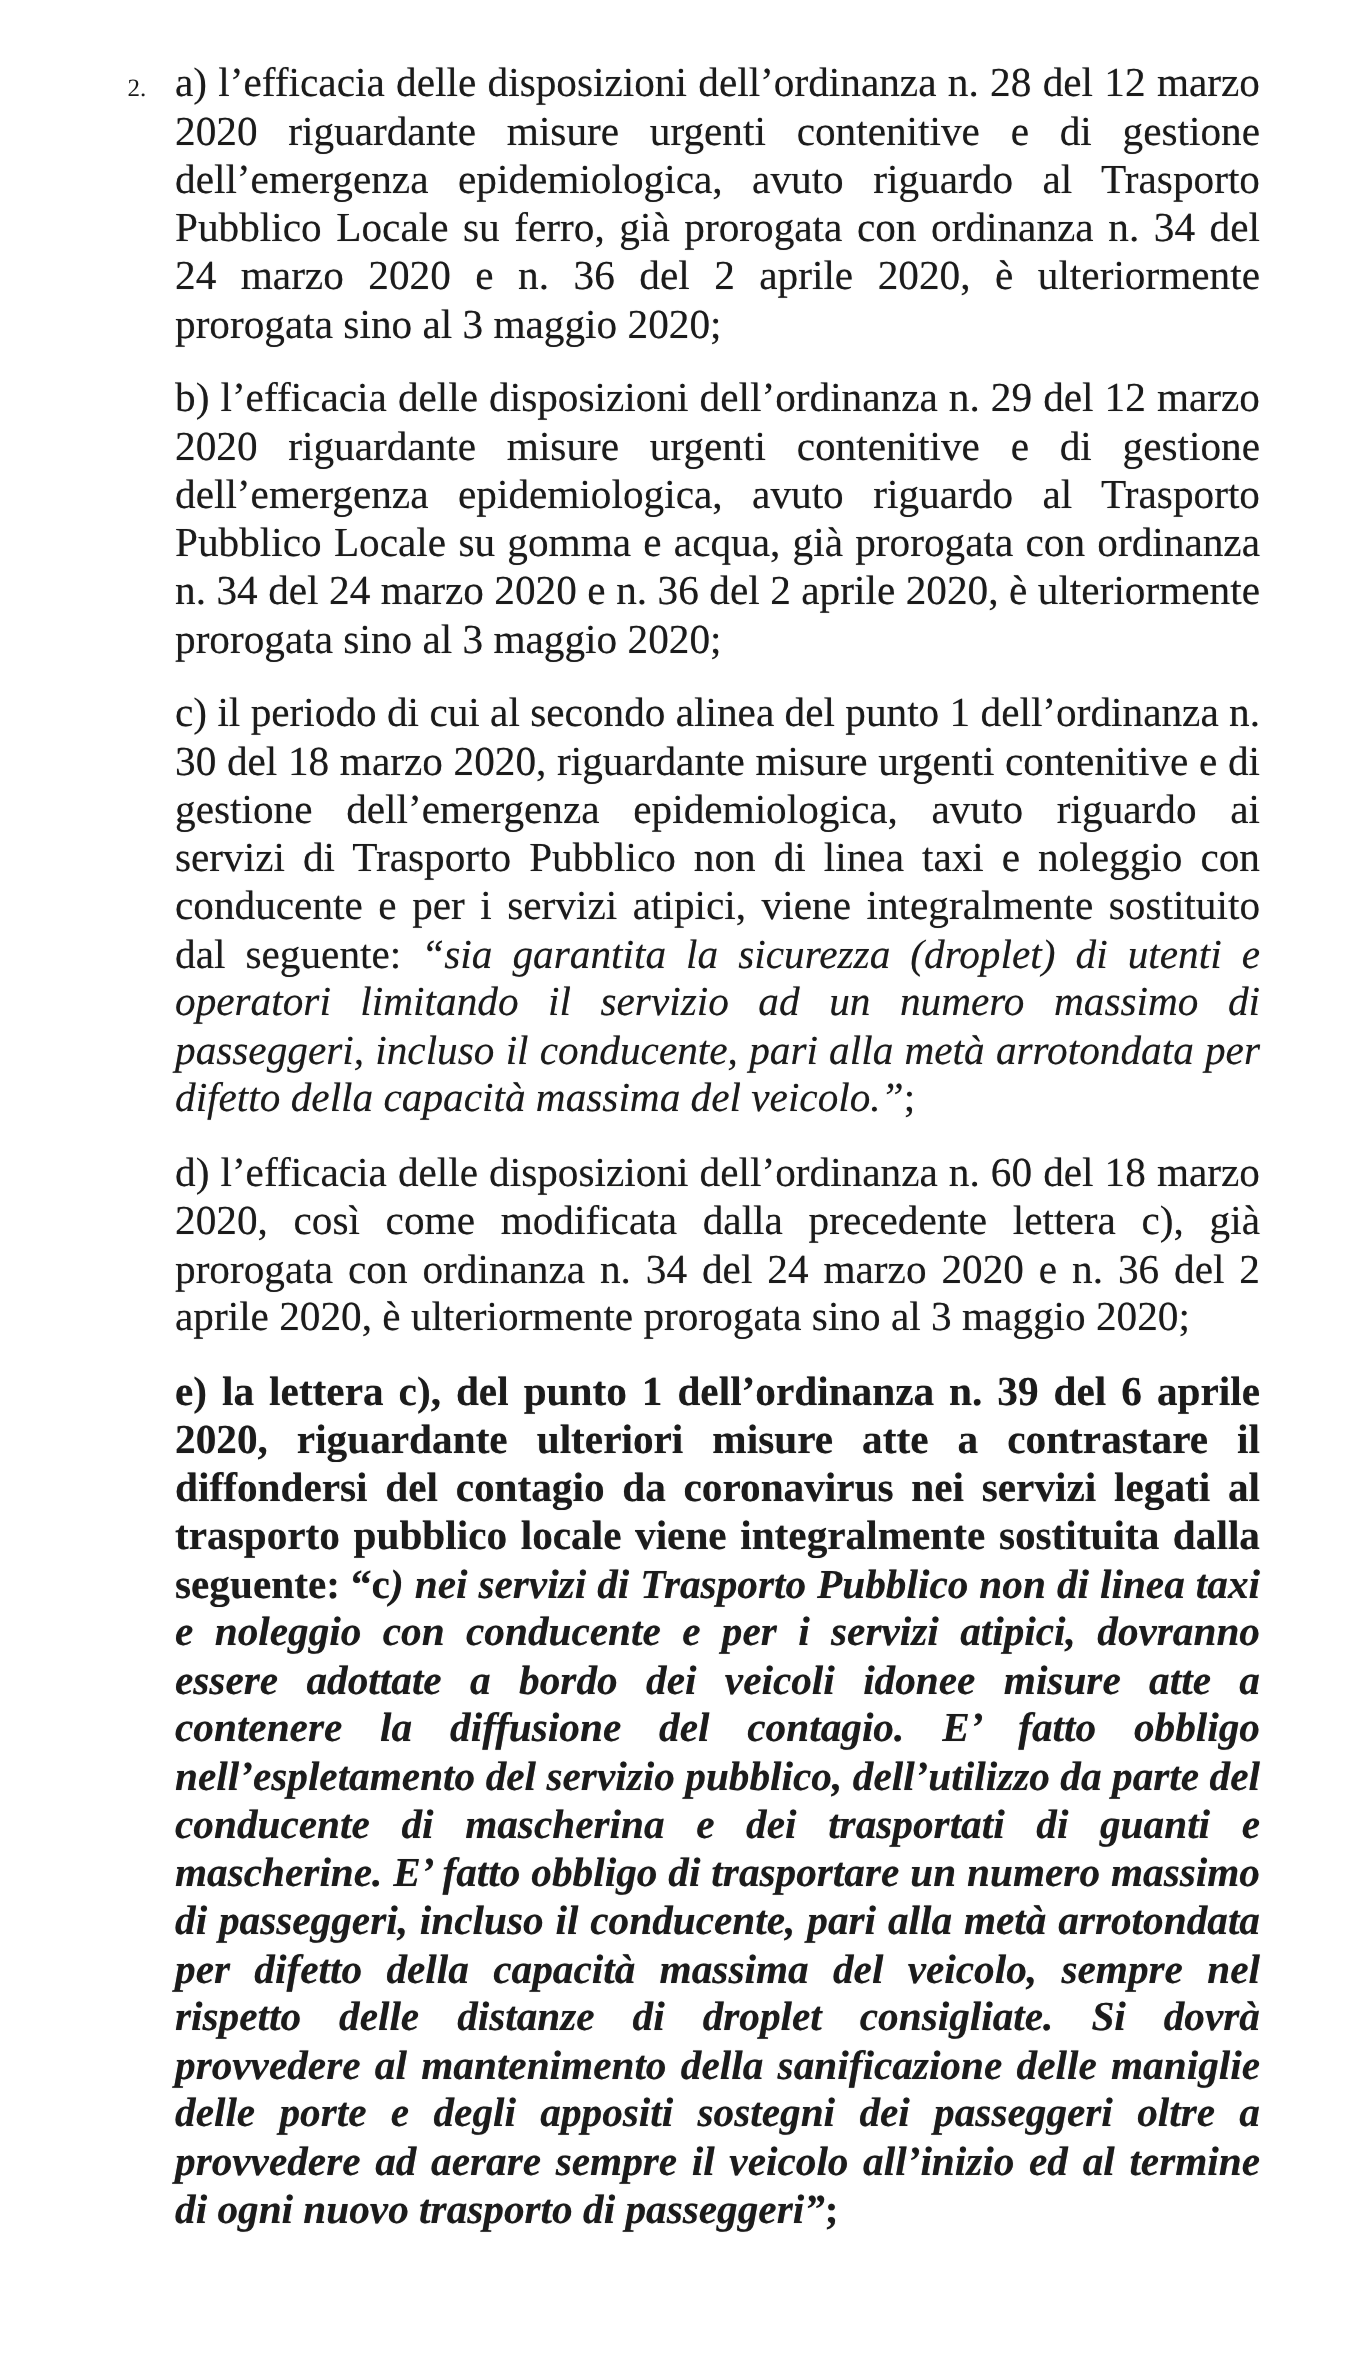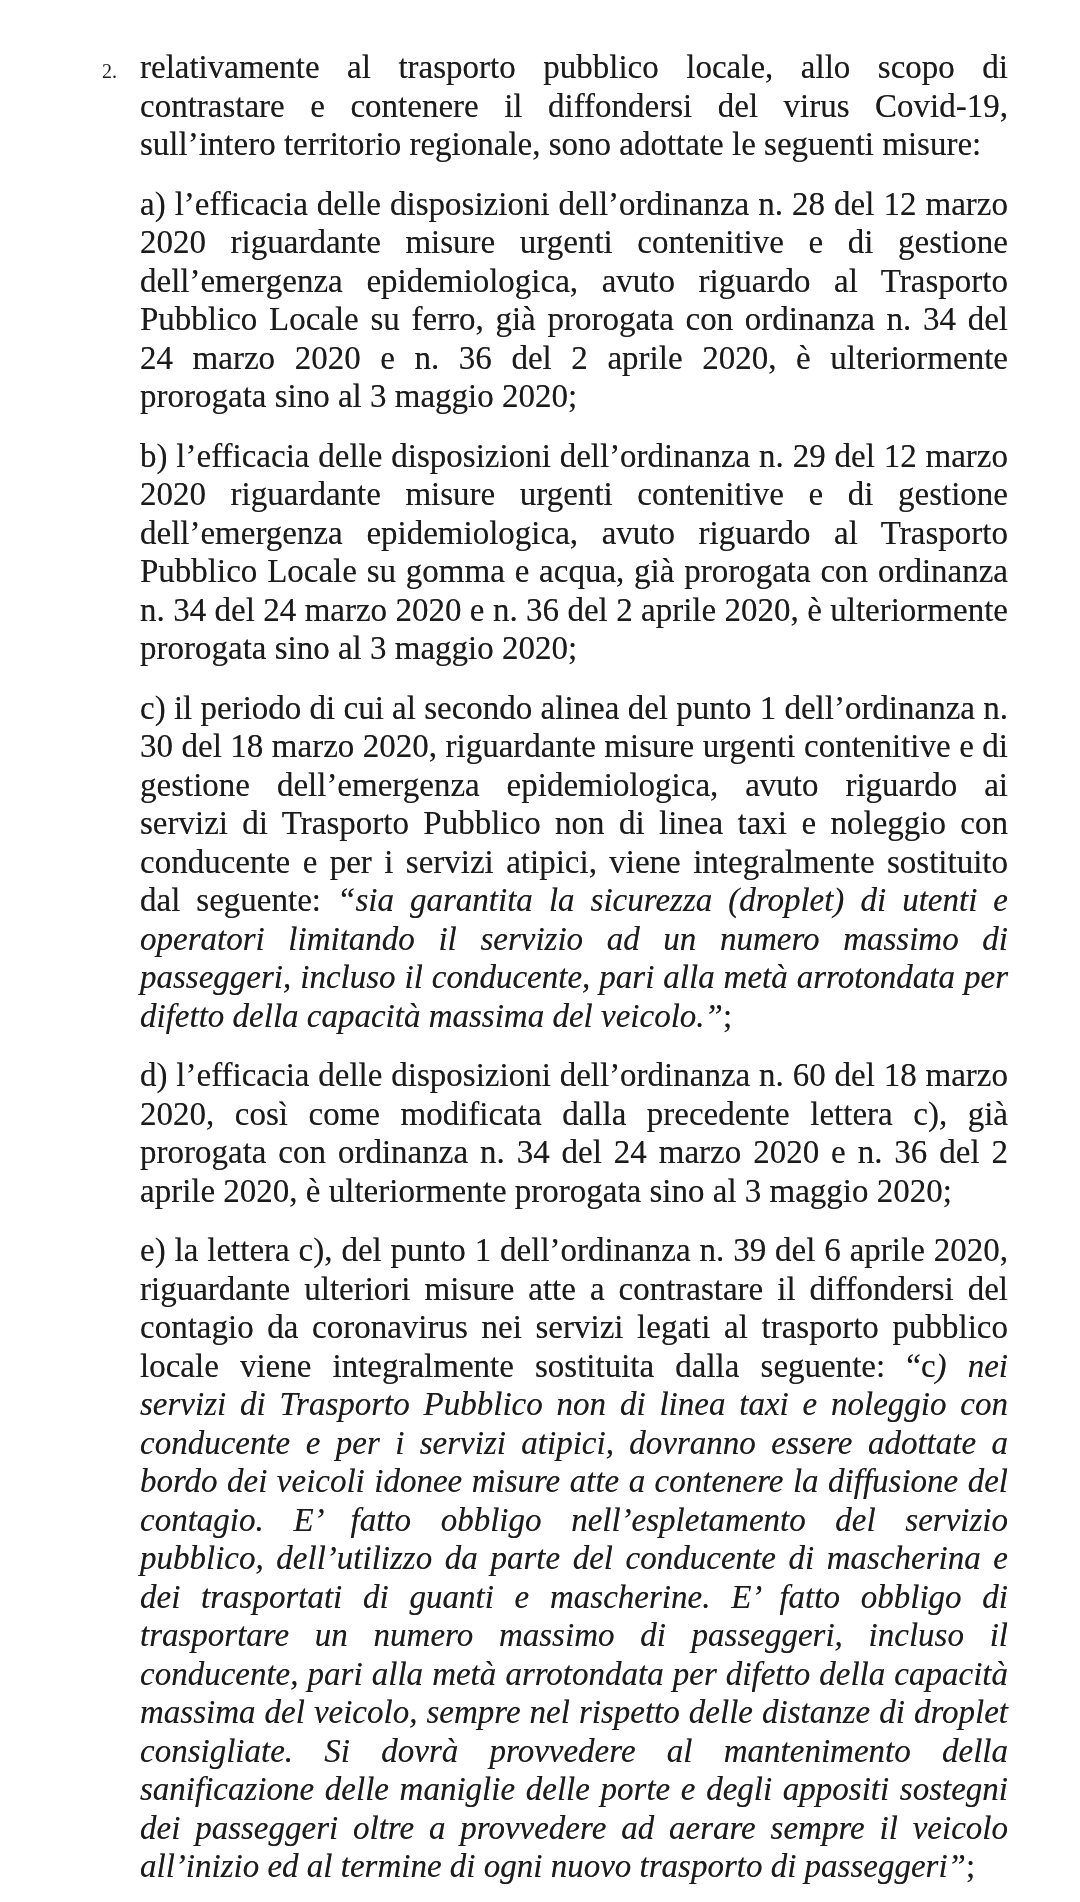--- a/index.html
+++ b/index.html
@@ -37,33 +37,33 @@
     line-height: 38.5px;
     text-shadow: 0 0 0.6px rgba(20,20,20,0.55);
   }
   .para {
     margin: 0 0 21px 0;
     text-align: justify;
     text-justify: inter-word;
   }
   .para:last-child {
     margin-bottom: 4px;
+    font-weight: bold;
   }
   .it {
     font-style: italic;
   }
 </style>
 </head>
 <body>
 
 <div class="page">
   <div class="list-item">
     <div class="num-col">2.</div>
     <div class="body-col">
-        <p class="para"><span>relativamente al trasporto pubblico locale, allo scopo di contrastare e contenere il diffondersi del virus Covid-19, sull’intero territorio regionale, sono adottate le seguenti misure:</span></p>
         <p class="para"><span>a) l’efficacia delle disposizioni dell’ordinanza n. 28 del 12 marzo 2020 riguardante misure urgenti contenitive e di gestione dell’emergenza epidemiologica, avuto riguardo al Trasporto Pubblico Locale su ferro, già prorogata con ordinanza n. 34 del 24 marzo 2020 e n. 36 del 2 aprile 2020, è ulteriormente prorogata sino al 3 maggio 2020;</span></p>
         <p class="para"><span>b) l’efficacia delle disposizioni dell’ordinanza n. 29 del 12 marzo 2020 riguardante misure urgenti contenitive e di gestione dell’emergenza epidemiologica, avuto riguardo al Trasporto Pubblico Locale su gomma e acqua, già prorogata con ordinanza n. 34 del 24 marzo 2020 e n. 36 del 2 aprile 2020, è ulteriormente prorogata sino al 3 maggio 2020;</span></p>
         <p class="para"><span>c) il periodo di cui al secondo alinea del punto 1 dell’ordinanza n. 30 del 18 marzo 2020, riguardante misure urgenti contenitive e di gestione dell’emergenza epidemiologica, avuto riguardo ai servizi di Trasporto Pubblico non di linea taxi e noleggio con conducente e per i servizi atipici, viene integralmente sostituito dal seguente: </span><span class="it">“sia garantita la sicurezza (droplet) di utenti e operatori limitando il servizio ad un numero massimo di passeggeri, incluso il conducente, pari alla metà arrotondata per difetto della capacità massima del veicolo.”</span><span>;</span></p>
         <p class="para"><span>d) l’efficacia delle disposizioni dell’ordinanza n. 60 del 18 marzo 2020, così come modificata dalla precedente lettera c), già prorogata con ordinanza n. 34 del 24 marzo 2020 e n. 36 del 2 aprile 2020, è ulteriormente prorogata sino al 3 maggio 2020;</span></p>
         <p class="para"><span>e) la lettera c), del punto 1 dell’ordinanza n. 39 del 6 aprile 2020, riguardante ulteriori misure atte a contrastare il diffondersi del contagio da coronavirus nei servizi legati al trasporto pubblico locale viene integralmente sostituita dalla seguente: “c</span><span class="it">) nei servizi di Trasporto Pubblico non di linea taxi e noleggio con conducente e per i servizi atipici, dovranno essere adottate a bordo dei veicoli idonee misure atte a contenere la diffusione del contagio. E’ fatto obbligo nell’espletamento del servizio pubblico, dell’utilizzo da parte del conducente di mascherina e dei trasportati di guanti e mascherine. E’ fatto obbligo di trasportare un numero massimo di passeggeri, incluso il conducente, pari alla metà arrotondata per difetto della capacità massima del veicolo, sempre nel rispetto delle distanze di droplet consigliate. Si dovrà provvedere al mantenimento della sanificazione delle maniglie delle porte e degli appositi sostegni dei passeggeri oltre a provvedere ad aerare sempre il veicolo all’inizio ed al termine di ogni nuovo trasporto di passeggeri”</span><span>;</span></p>
       </div>
   </div>
 </div>
 
 </body></html>

